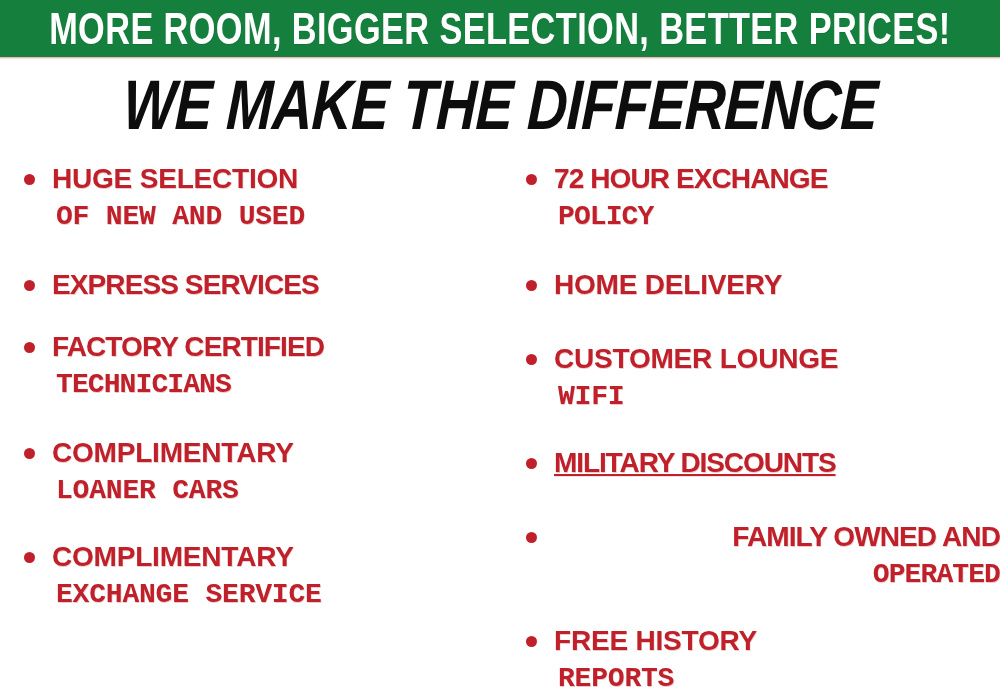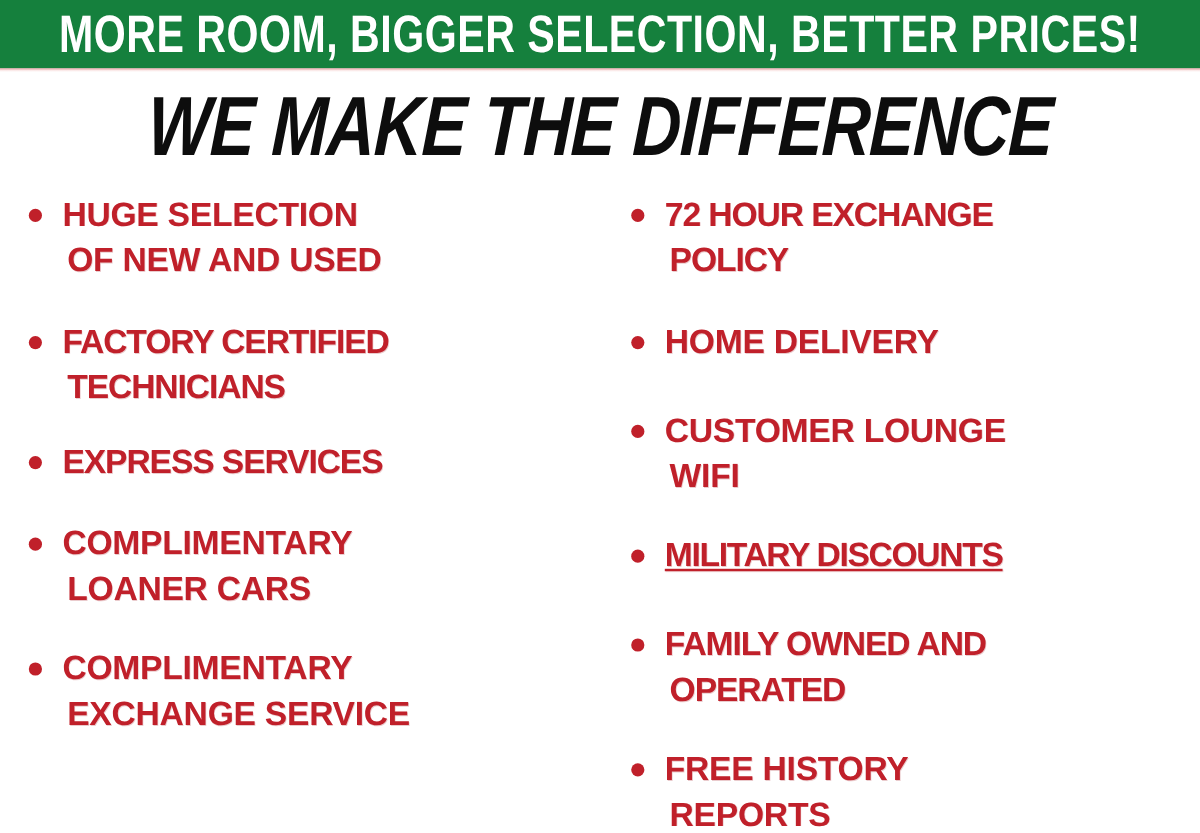--- a/index.html
+++ b/index.html
@@ -113,66 +113,67 @@
     height: 11px;
     border-radius: 50%;
     background: #c0202a;
   }
   .bullet .line {
     display: block;
     white-space: nowrap;
   }
   .bullet .line.indent {
     margin-left: 4px;
+    font-family: Liberation Mono, monospace;
   }
   
   .bullet.tight .line {
     letter-spacing: -1.1px;
   }
   .bullet.tight2 .line {
     letter-spacing: -0.9px;
   }
 
   
   .col-left  .bullet:nth-child(1) { margin-bottom: 30px; }
   .col-left  .bullet:nth-child(2) { margin-bottom: 24px; }
   .col-left  .bullet:nth-child(3) { margin-bottom: 30px; }
   .col-left  .bullet:nth-child(4) { margin-bottom: 28px; }
 
   .col-right .bullet:nth-child(1) { margin-bottom: 30px; }
   .col-right .bullet:nth-child(2) { margin-bottom: 36px; }
   .col-right .bullet:nth-child(3) { margin-bottom: 28px; }
   .col-right .bullet:nth-child(4) { margin-bottom: 36px; text-decoration: underline; }
-  .col-right .bullet:nth-child(5) { margin-bottom: 28px; }
+  .col-right .bullet:nth-child(5) { margin-bottom: 28px; text-align: right; }
 </style>
 </head>
 <body>
 
 <div class="banner">
   <div class="banner-text">MORE ROOM, BIGGER SELECTION, BETTER PRICES!</div>
 </div>
 <div class="banner-underline"></div>
 
 <div class="headline-wrap">
   <div class="headline">WE MAKE THE DIFFERENCE</div>
 </div>
 
 <div class="columns">
   <div class="col col-left">
       <div class="bullet">
         <span class="line">HUGE SELECTION</span>
         <span class="line indent">OF NEW AND USED</span>
       </div>
       <div class="bullet tight2">
+        <span class="line">EXPRESS SERVICES</span>
+      </div>
+      <div class="bullet tight2">
         <span class="line">FACTORY CERTIFIED</span>
         <span class="line indent">TECHNICIANS</span>
       </div>
-      <div class="bullet tight2">
-        <span class="line">EXPRESS SERVICES</span>
-      </div>
       <div class="bullet">
         <span class="line">COMPLIMENTARY</span>
         <span class="line indent">LOANER CARS</span>
       </div>
       <div class="bullet">
         <span class="line">COMPLIMENTARY</span>
         <span class="line indent">EXCHANGE SERVICE</span>
       </div>
     </div>
   <div class="col col-right">

